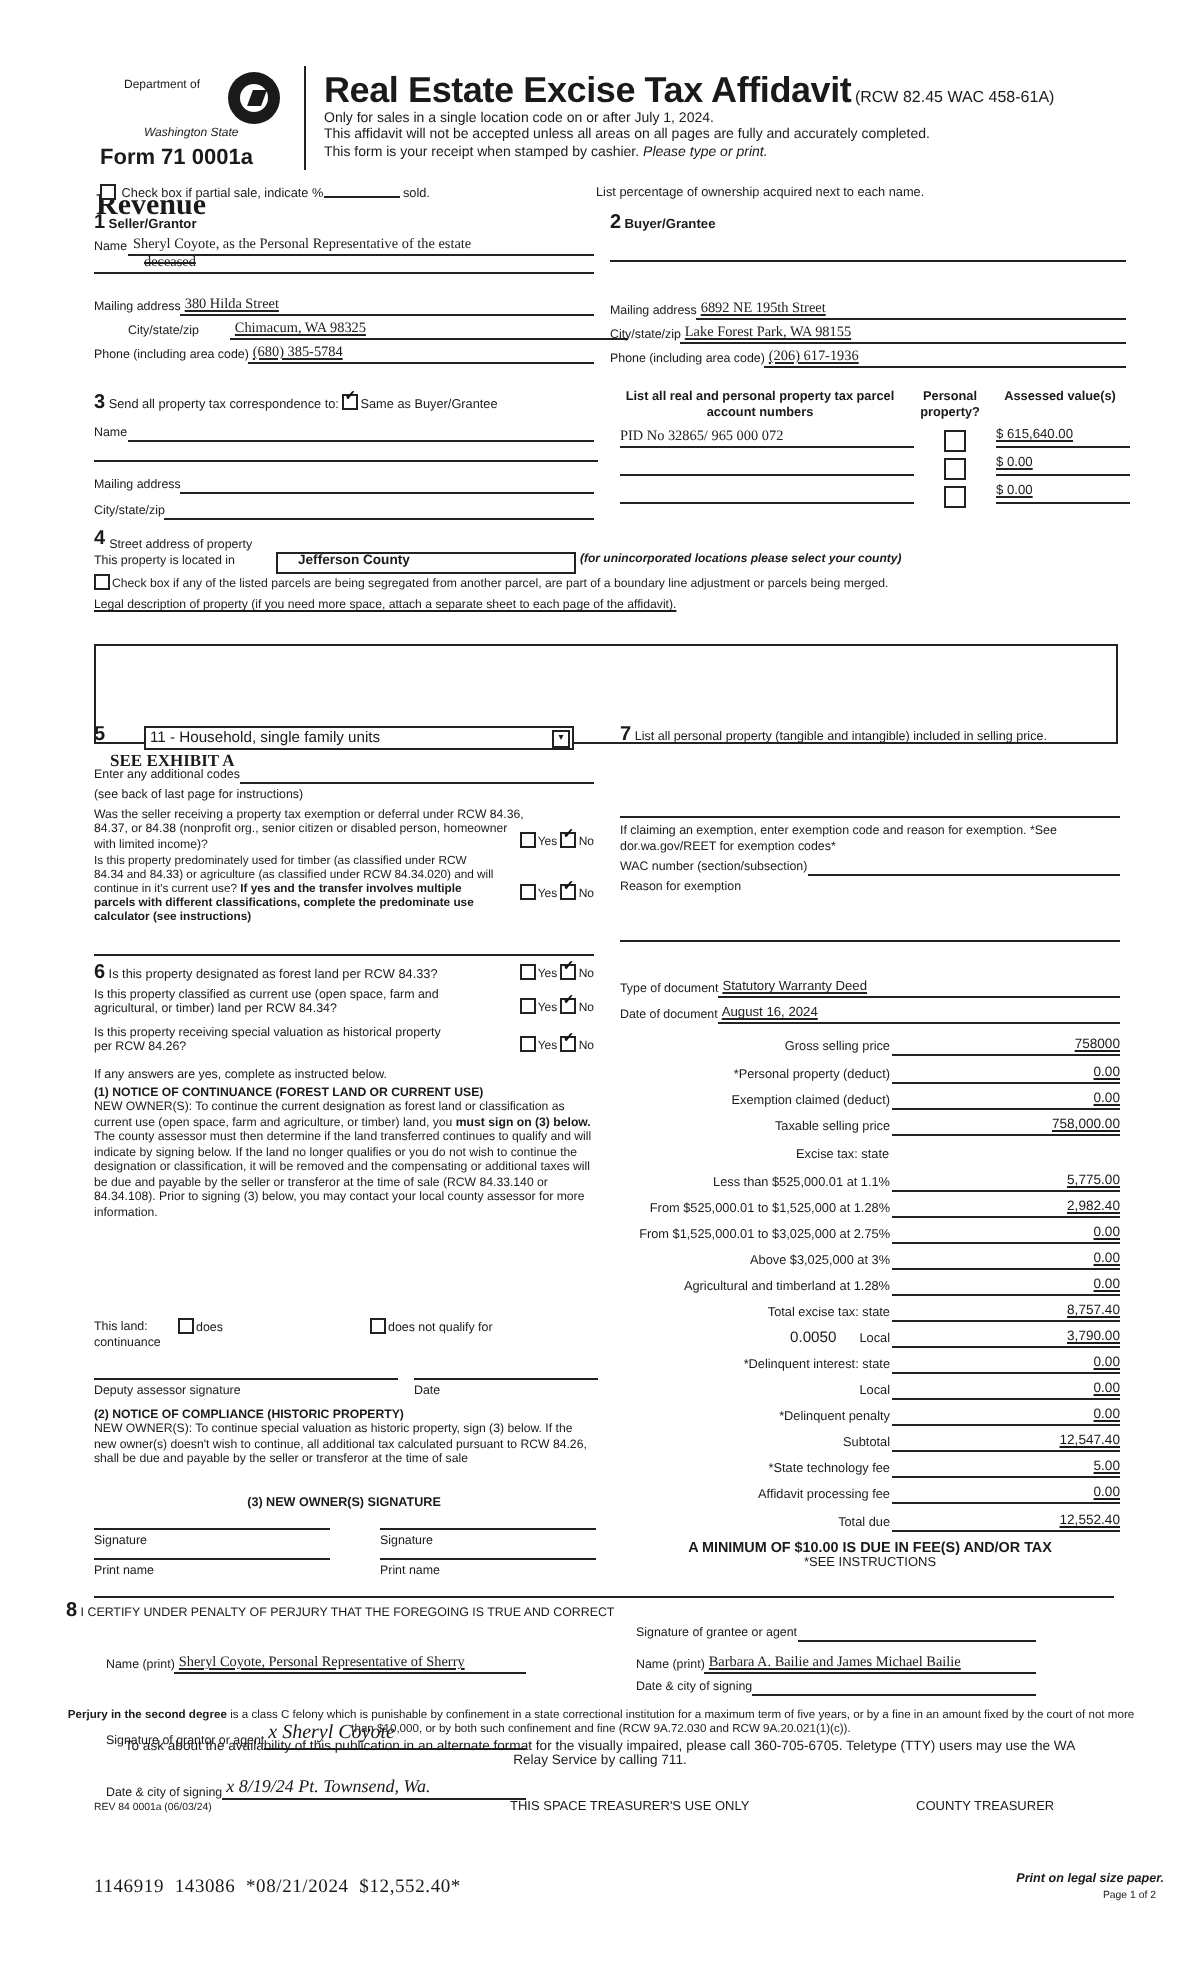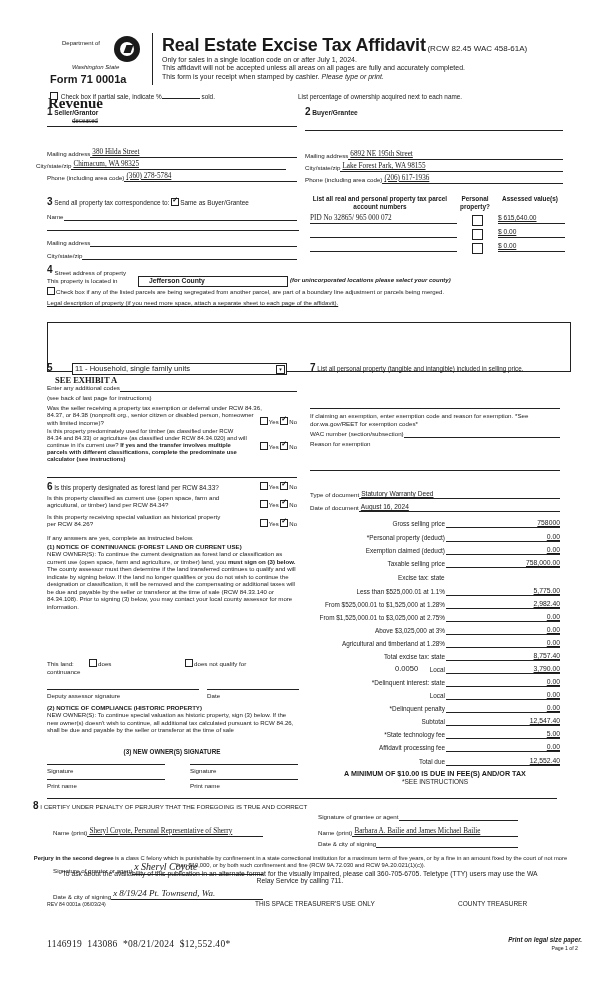--- a/index.html
+++ b/index.html
@@ -60,33 +60,37 @@
   <span>Check box if partial sale, indicate %</span><span style="display:inline-block;width:38px;border-bottom:0.8px solid #222;"></span>
   <span>sold.</span>
 </div>
 <div class="abs" style="left:298px;top:93px;font-size:6.4px;">List percentage of ownership acquired next to each name.</div>
 
 <div class="abs" style="left:47px;top:106px;white-space:nowrap;">
   <span class="num">1</span>
   <span class="b" style="font-size:6.6px;">Seller/Grantor</span>
 </div>
 <div class="abs" style="left:47px;top:118px;width:250px;">
+  <div class="row">
+      <span class="lbl">Name</span>
+      <span class="val fill" style="padding-left:3px;">Sheryl Coyote, as the Personal Representative of the estate</span>
+    </div>
   <div class="val fill" style="padding-left:25px;text-decoration:line-through;height:8px;line-height:7px;">deceased</div>
 </div>
 <div class="abs row" style="left:47px;top:148px;width:250px;">
   <span class="lbl">Mailing address</span>
     <span class="val fill ul">380 Hilda Street</span>
 </div>
-<div class="abs row" style="left:36px;top:160px;width:250px;">
+<div class="abs row" style="left:64px;top:160px;width:250px;gap:16px;">
   <span class="lbl">City/state/zip</span>
     <span class="val fill ul">Chimacum, WA 98325</span>
 </div>
 <div class="abs row" style="left:47px;top:172px;width:250px;">
   <span class="lbl">Phone (including area code)</span>
-    <span class="val fill ul">(360) 278-5784</span>
+    <span class="val fill ul">(680) 385-5784</span>
 </div>
 
 <div class="abs" style="left:305px;top:106px;white-space:nowrap;">
   <span class="num">2</span>
   <span class="b" style="font-size:6.6px;">Buyer/Grantee</span>
 </div>
 <div class="abs" style="left:305px;top:120px;width:258px;">
   <div class="val" style="height:10px;"></div>
 </div>
 <div class="abs row" style="left:305px;top:150px;width:258px;">
@@ -149,21 +153,21 @@
   <span>This property is located in</span>
 </div>
 <div class="dropdown" style="left:138px;top:276px;width:148px;height:9px;">
   <span class="b" style="position:absolute;left:10px;top:0;font-size:6.8px;">Jefferson County</span>
 </div>
 <div class="abs b it" style="left:290px;top:277px;font-size:6px;">(for unincorporated locations please select your county)</div>
 <div class="abs" style="left:47px;top:288px;white-space:nowrap;font-size:6.1px;">
   <span class="box"></span><span>Check box if any of the listed parcels are being segregated from another parcel, are part of a boundary line adjustment or parcels being merged.</span>
 </div>
 <div class="abs" style="left:47px;top:299px;font-size:6.1px;white-space:nowrap;text-decoration:underline;text-decoration-thickness:0.5px;">Legal description of property (if you need more space, attach a separate sheet to each page of the affidavit).</div>
-<div class="abs" style="left:47px;top:322px;width:510px;height:48px;border:0.9px solid #222;padding-left:12px;">
+<div class="abs" style="left:47px;top:322px;width:510px;height:48px;border:0.9px solid #222;">
   <div class="serif b" style="position:absolute;left:7px;top:4px;font-size:8.5px;">SEE EXHIBIT A</div>
 </div>
 
 <div class="abs num" style="left:47px;top:362px;">5</div>
 <div class="dropdown" style="left:72px;top:363px;width:213px;height:10px;">
   <span style="position:absolute;left:2px;top:0;font-size:7.6px;">11 - Household, single family units</span>
   <span style="position:absolute;right:1px;top:1px;width:7px;height:7px;border:0.8px solid #222;font-size:5px;line-height:7px;text-align:center;">▾</span>
 </div>
 <div class="abs row" style="left:47px;top:384px;width:250px;">
   <span class="lbl">Enter any additional codes</span>

